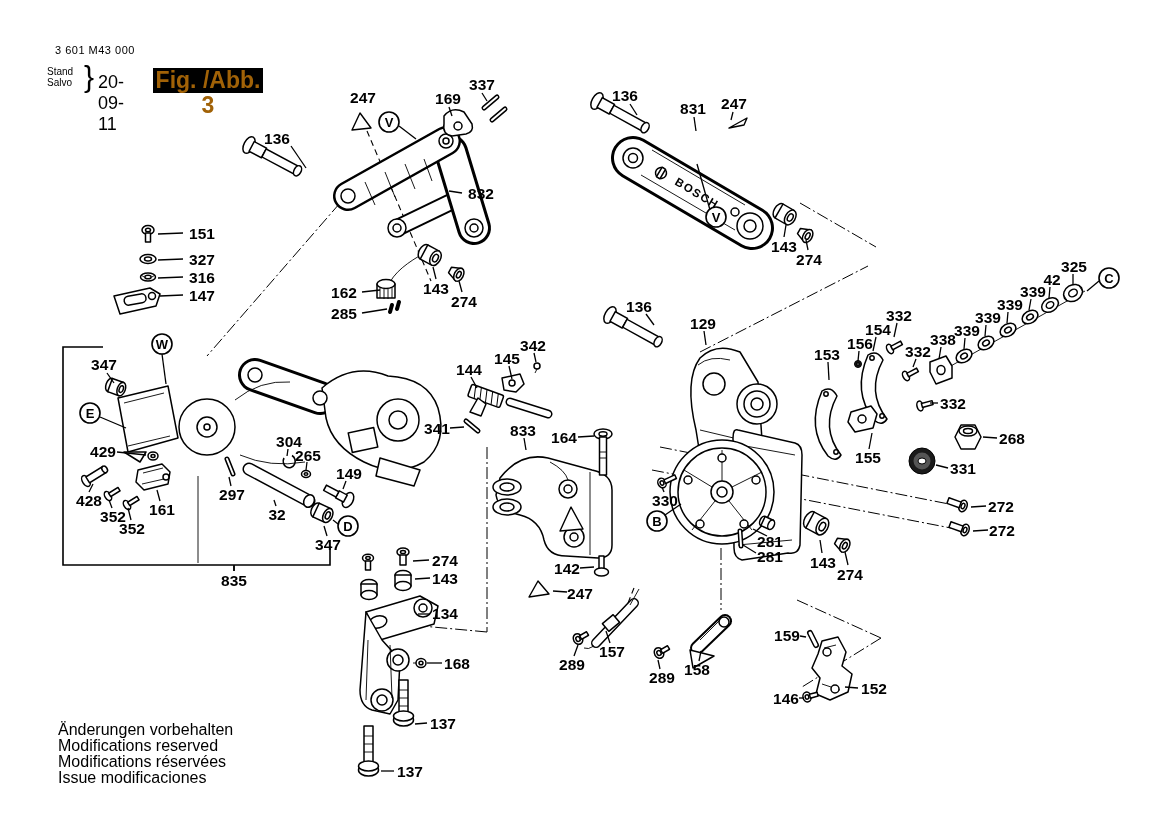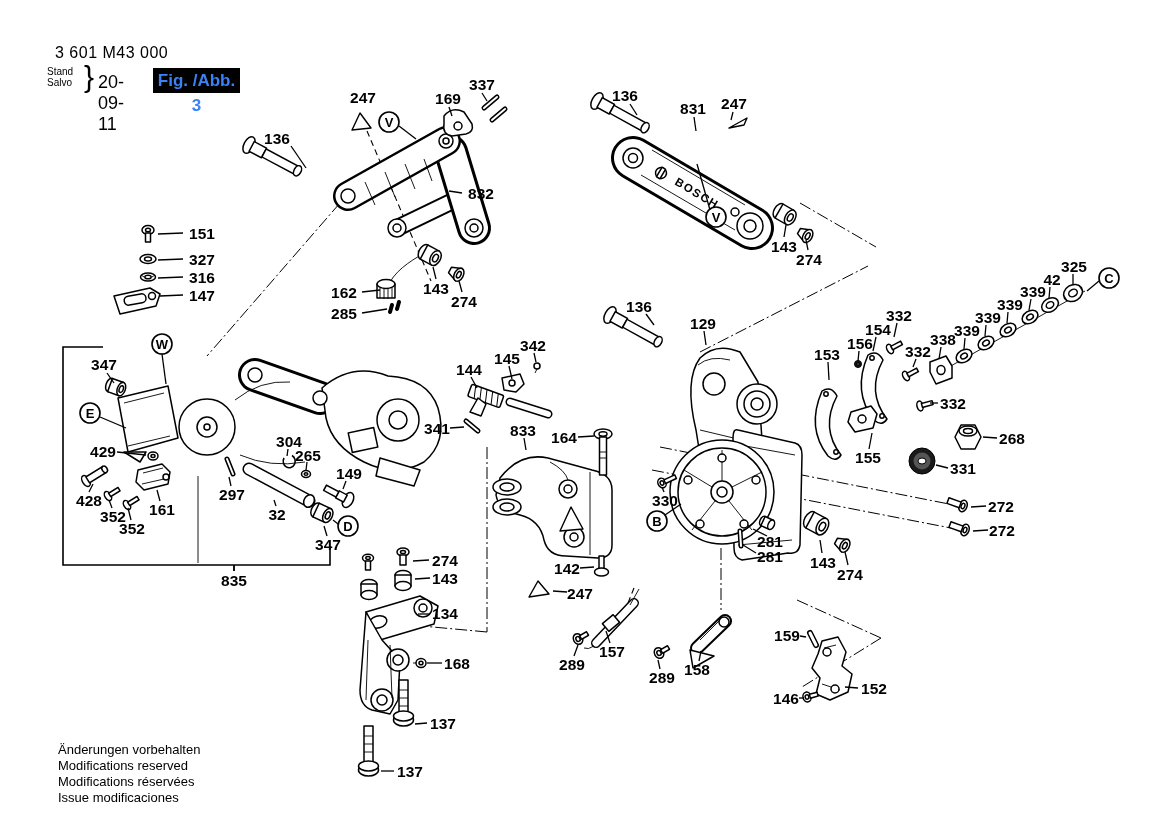--- a/index.html
+++ b/index.html
@@ -1,27 +1,27 @@
 <!DOCTYPE html>
 <html><head>
 <meta charset="utf-8">
 <style>
   html,body{margin:0;padding:0;background:#e8e8e8;}
   .page{position:relative;width:1169px;height:826px;background:#ffffff;overflow:hidden;
         font-family:"Liberation Sans", sans-serif;color:#000;}
   
-  .part-number{position:absolute;left:55px;top:44px;font-size:16px;letter-spacing:.5px;}
+  .part-number{position:absolute;left:55px;top:44px;font-size:11px;letter-spacing:.5px;}
   .si-wrap{position:absolute;left:47px;top:66px;height:30px;}
   .si-labels{display:inline-block;font-size:10px;line-height:11px;vertical-align:middle;}
   .brace{position:absolute;left:37px;top:-6px;font-size:30px;font-weight:100;font-family:"Liberation Sans",sans-serif;}
   .si-date{position:absolute;left:51px;top:6px;font-size:18px;}
-  .fig-badge{position:absolute;left:153px;top:68px;width:87px;height:25px;background:#000;color:#3b82f6;
-             font-weight:bold;font-size:17px;text-align:center;line-height:25px;}
+  .fig-badge{position:absolute;left:153px;top:68px;width:110px;height:25px;background:#000;color:#a16207;
+             font-weight:bold;font-size:23px;text-align:center;line-height:25px;}
   
-  .footer{position:absolute;left:58px;top:722px;font-size:13px;line-height:16px;margin-top:20px;}
+  .footer{position:absolute;left:58px;top:722px;font-size:16px;line-height:16px;}
   
   #fig{position:absolute;left:0;top:0;}
   .artg :not([class]){fill:#fff;stroke:#000;stroke-width:1.5;stroke-linejoin:round;}
   .cb{stroke:#000;fill:none;stroke-linecap:round;}
   .cw{stroke:#fff;fill:none;stroke-linecap:round;}
   .thin{stroke:#000;stroke-width:.9;fill:none;}
   .blk{fill:#1a1a1a;stroke:#000;stroke-width:1;}
   .gry{fill:#555;stroke:none;}
   .dd{stroke:#000;stroke-width:1;fill:none;stroke-dasharray:12 3 2 3;}
   .dsh{stroke:#000;stroke-width:1.1;fill:none;stroke-dasharray:6 4;}

